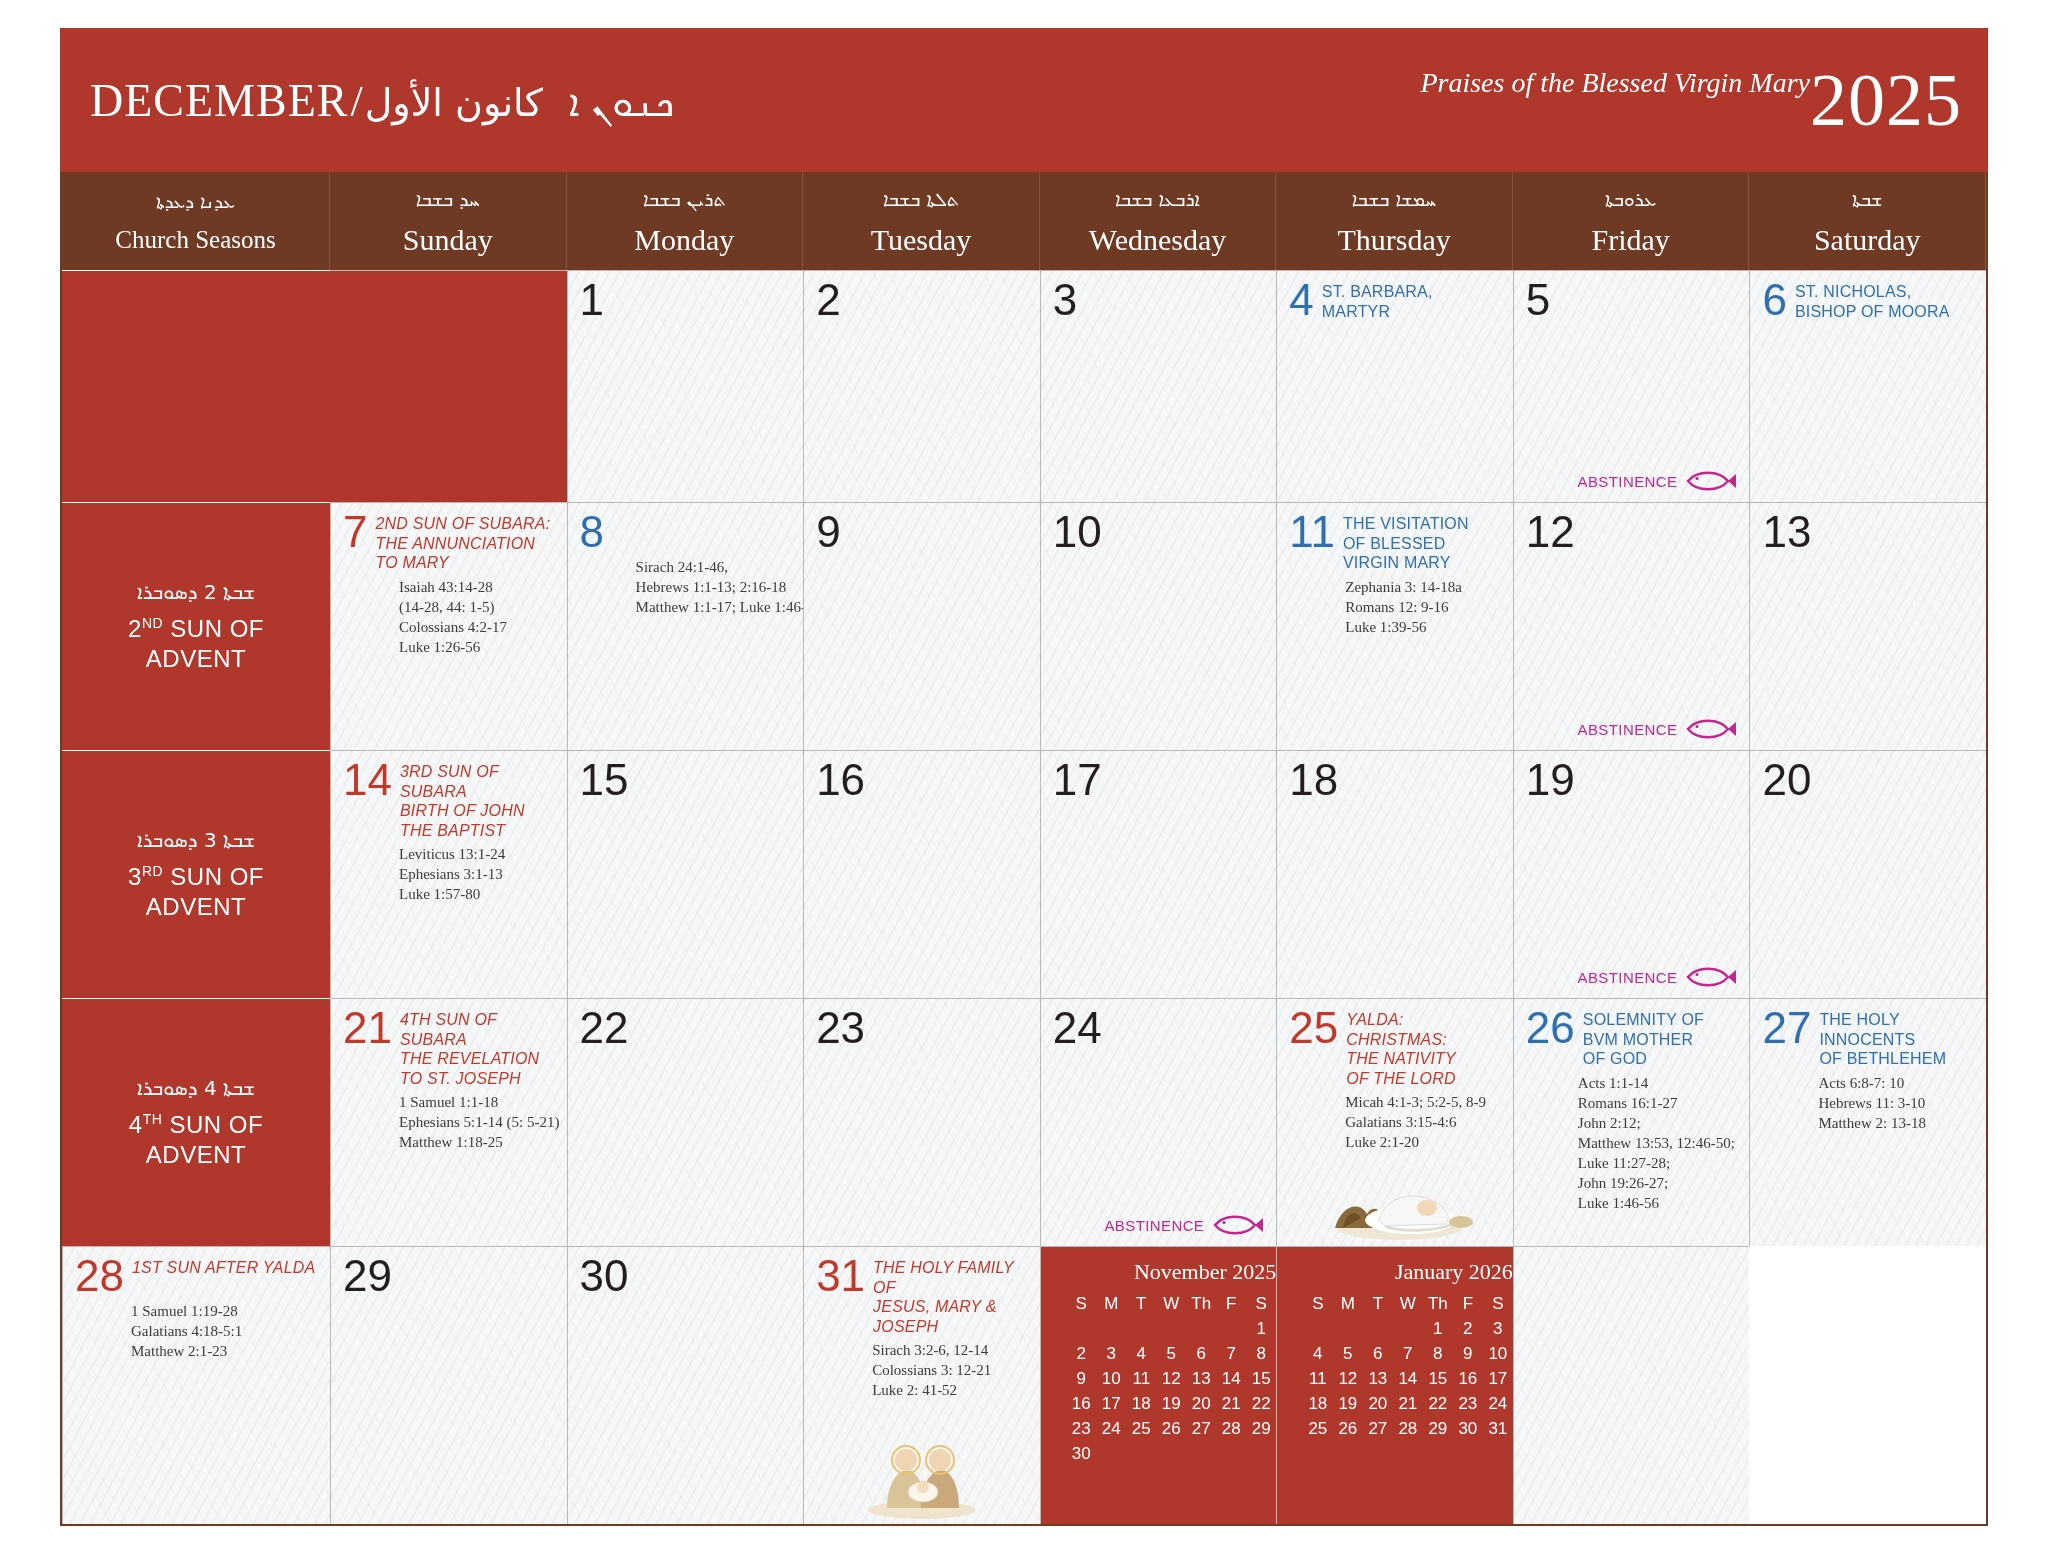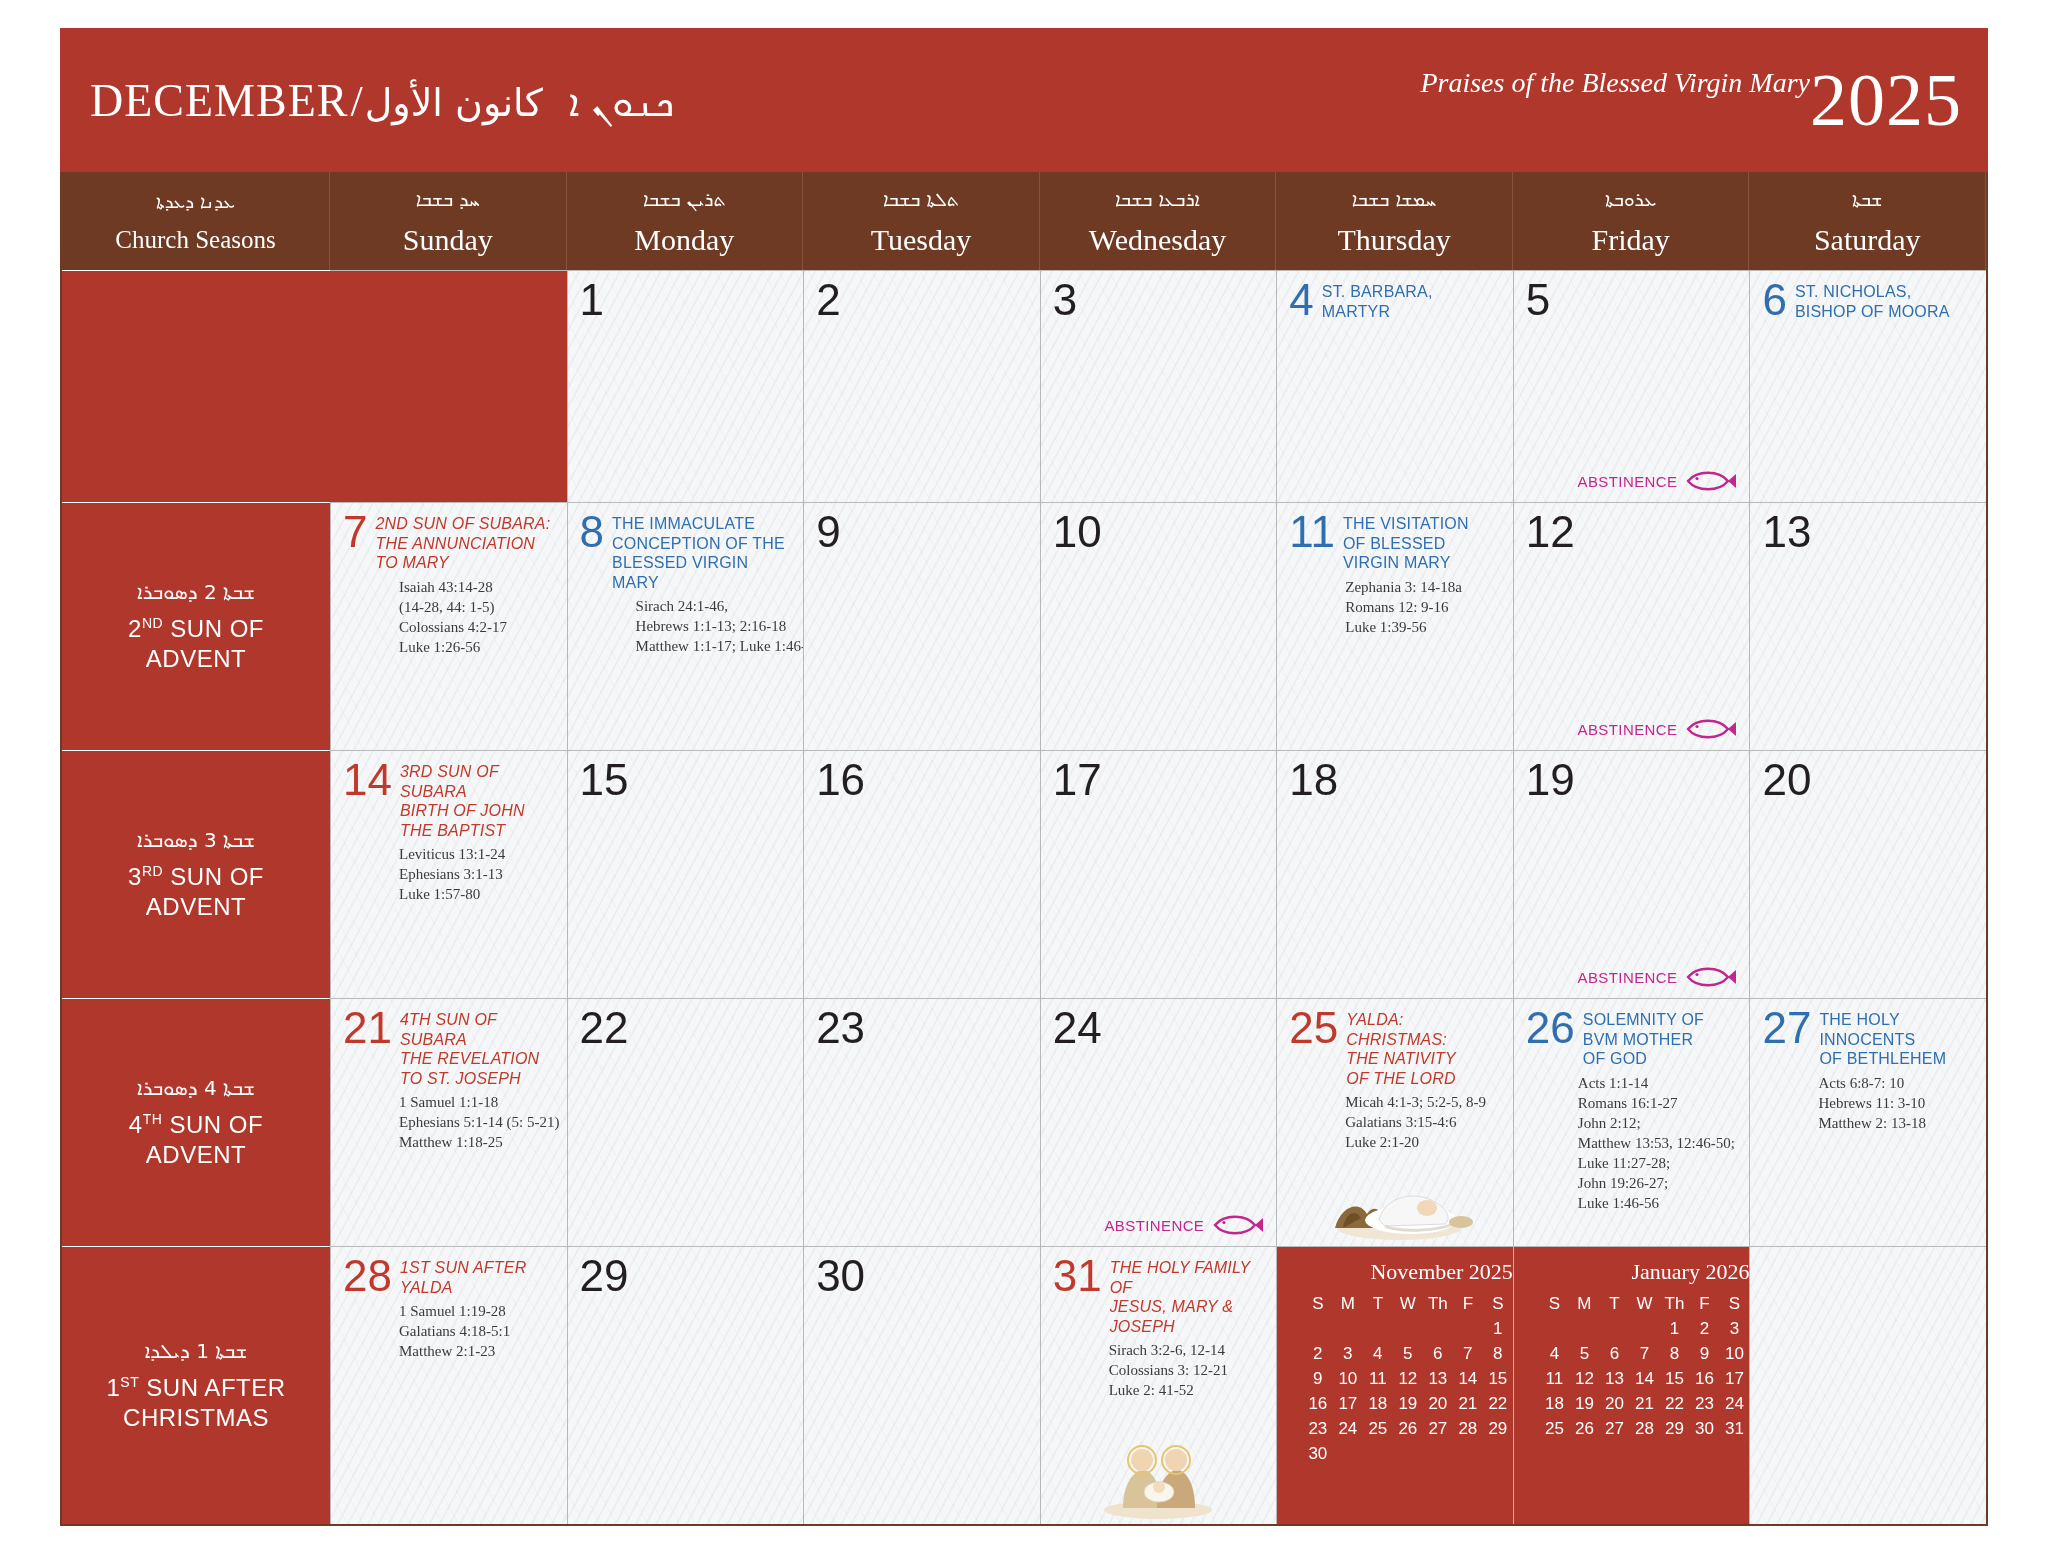--- a/index.html
+++ b/index.html
@@ -368,23 +368,20 @@
         <div>Isaiah 43:14-28</div>
         <div>   (14-28, 44: 1-5)</div>
         <div>Colossians 4:2-17</div>
         <div>Luke 1:26-56</div>
       </div>
     </div>
 
     <div class="day">
       <div class="daytop">
         <span class="dnum blue">8</span>
-        <span class="feast blue" style="white-space:pre-line">THE IMMACULATE
-CONCEPTION OF THE
-BLESSED VIRGIN MARY</span>
       </div>
       <div class="readings">
         <div>Sirach 24:1-46,</div>
         <div>Hebrews 1:1-13; 2:16-18</div>
         <div>Matthew 1:1-17; Luke 1:46-55</div>
       </div>
     </div>
 
     <div class="day">
       <div class="daytop">
@@ -591,27 +588,20 @@
 INNOCENTS
 OF BETHLEHEM</span>
       </div>
       <div class="readings">
         <div>Acts 6:8-7: 10</div>
         <div>Hebrews 11: 3-10</div>
         <div>Matthew 2: 13-18</div>
       </div>
     </div>
 
-    <div class="season-cell">
-      <span class="syr">ܫܒܬܐ 1 ܕܝܠܕܐ</span>
-      <span class="en">
-        <span>1</span><sup>ST</sup><span> SUN AFTER</span><br>
-        <span>CHRISTMAS</span>
-      </span>
-    </div>
 
     <div class="day">
       <div class="daytop">
         <span class="dnum red">28</span>
         <span class="feast red" style="white-space:pre-line">1ST SUN AFTER YALDA</span>
       </div>
       <div class="readings">
         <div>1 Samuel 1:19-28</div>
         <div>Galatians 4:18-5:1</div>
         <div>Matthew 2:1-23</div>

